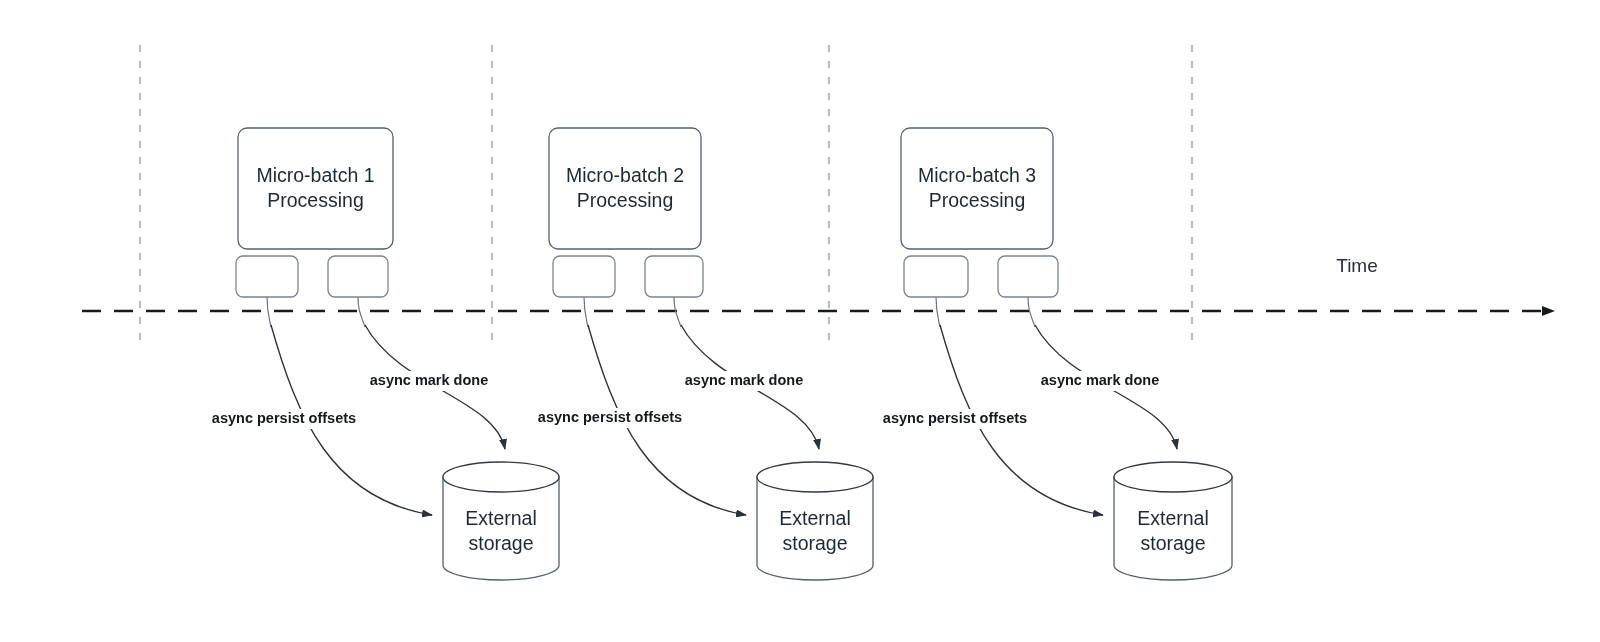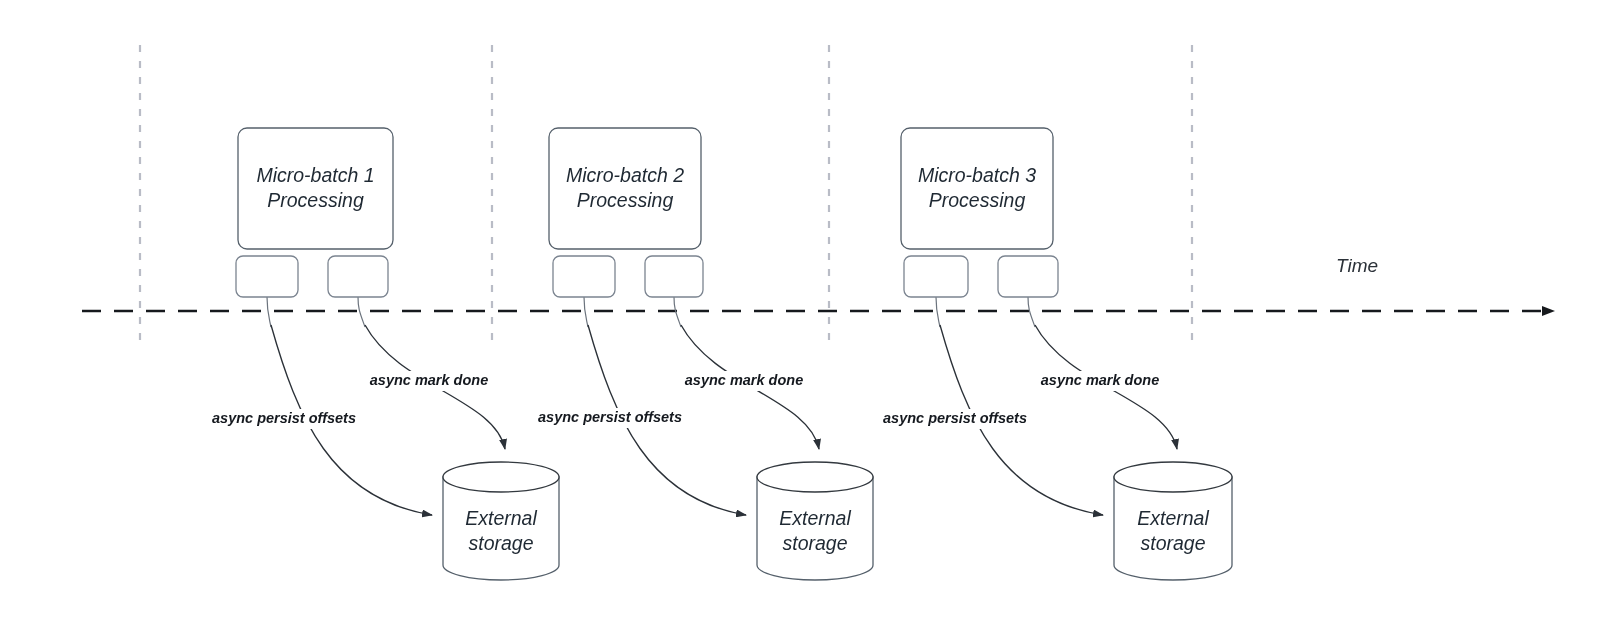--- a/index.html
+++ b/index.html
@@ -11,21 +11,20 @@
     width: 1600px;
     height: 642px;
     font-family: "Liberation Sans", sans-serif;
     overflow: hidden;
     position: relative;
   }
   #diagram-root {
     position: relative;
     width: 1600px;
     height: 642px;
-    font-style: italic;
   }
   #diagram-svg {
     position: absolute;
     top: 0;
     left: 0;
     width: 1600px;
     height: 642px;
   }
   .node-label {
     font-size: 19.5px;

